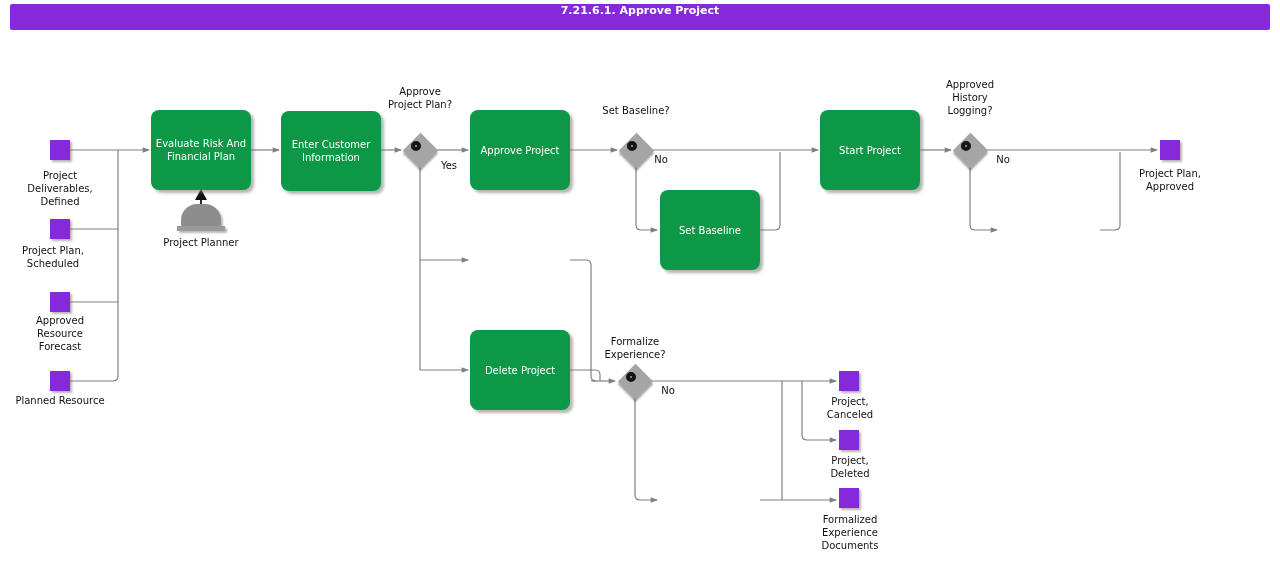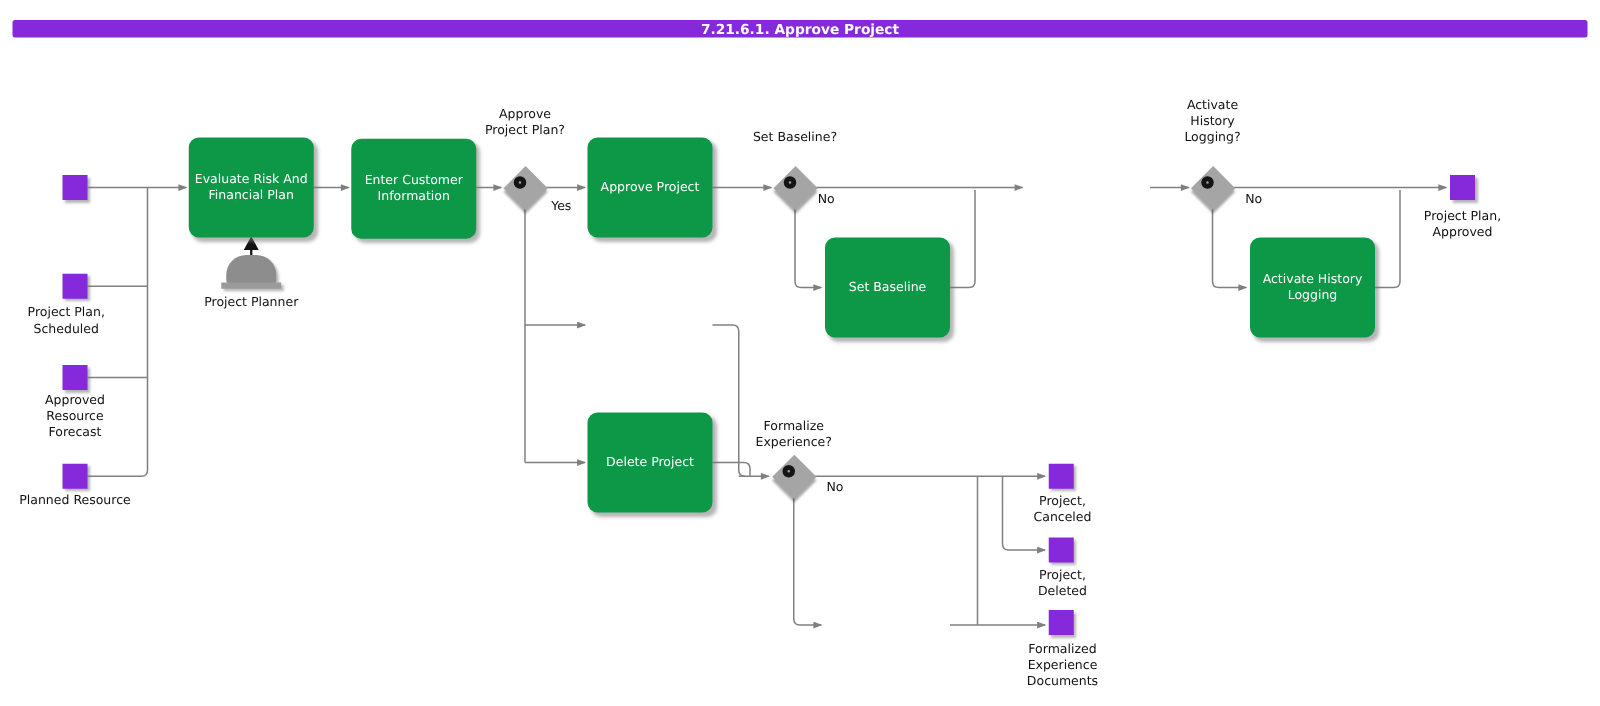--- a/index.html
+++ b/index.html
@@ -2,23 +2,23 @@
 <html style="--purple: #8629DB; --green: #0D9848; --line: #808080; --gateway: #A5A5A5; --ink: #111111;"><head>
 <meta charset="utf-8">
 <style>
   :root{
     --purple:#8629DB; --green:#0D9848; --line:#808080; --gateway:#A5A5A5; --ink:#111111;
   }
   *{box-sizing:border-box;}
   body{margin:0;background:#ffffff;font-family:"DejaVu Sans","Liberation Sans",sans-serif;}
   #canvas{position:relative;width:1280px;height:565px;background:#ffffff;overflow:hidden;}
   #titlebar{
-    position:absolute;left:10px;top:16px;width:1260px;height:14px;
+    position:absolute;left:10px;top:4px;width:1260px;height:26px;
     background:var(--purple);border-radius:2px;color:#ffffff;
-    font-size:11px;font-weight:bold;display:flex;align-items:flex-end;justify-content:center;
+    font-size:11px;font-weight:bold;display:flex;align-items:flex-start;justify-content:center;
   }
   #wires{position:absolute;left:0;top:0;width:1280px;height:565px;}
   .task{
     position:absolute;width:100px;height:80px;background:var(--green);
     border-radius:8px;color:#ffffff;font-size:10px;line-height:13px;text-align:center;
     display:flex;align-items:center;justify-content:center;padding:2px;
     box-shadow:3px 3px 3px rgba(120,120,120,0.55);
   }
   .artifact{
     position:absolute;width:20px;height:20px;background:var(--purple);
@@ -84,20 +84,21 @@
     <path d="M652,381 H836" marker-end="url(#arr)"></path>
     <path d="M802,381 V435 Q802,440 807,440 H836" marker-end="url(#arr)"></path>
     <path d="M635,398 V495 Q635,500 640,500 H657" marker-end="url(#arr)"></path>
     <path d="M760,500 H836" marker-end="url(#arr)"></path>
     <path d="M782,500 V381"></path>
     <path d="M201,227 V197" stroke="#111111" stroke-width="1.8"></path>
     <polygon points="195,200 207,200 201,189" fill="#111111" stroke="none"></polygon>
   </svg>
 
   <div class="artifact" style="left:50px;top:140px"></div>
+  <div class="lbl" style="left:15px;top:169px;width:90px">Project Deliverables, Defined</div>
   <div class="artifact" style="left:50px;top:219px"></div>
   <div class="lbl" style="left:8px;top:244px;width:90px">Project Plan, Scheduled</div>
   <div class="artifact" style="left:50px;top:292px"></div>
   <div class="lbl" style="left:15px;top:314px;width:90px">Approved Resource Forecast</div>
   <div class="artifact" style="left:50px;top:371px"></div>
   <div class="lbl" style="left:15px;top:394px;width:90px">Planned Resource</div>
 
   <div class="task" style="left:281px;top:111px">
       <span>Enter Customer Information</span>
     </div>
@@ -106,43 +107,43 @@
     </div>
   <div class="task" style="left:470px;top:110px">
       <span>Approve Project</span>
     </div>
   <div class="task" style="left:470px;top:330px">
       <span>Delete Project</span>
     </div>
   <div class="task" style="left:660px;top:190px">
       <span>Set Baseline</span>
     </div>
-  <div class="task" style="left:1000px;top:190px">
-      <span>Activate History Logging</span>
+  <div class="task" style="left:820px;top:110px">
+      <span>Start Project</span>
     </div>
 
   <div class="gateway" style="left:402px;top:132px">
     <div class="dia"></div>
     <div class="ring"></div>
   </div>
   <div class="lbl" style="left:388px;top:85px;width:64px">Approve Project Plan?</div>
   <div class="lbl" style="left:432px;top:159px;width:34px">Yes</div>
 
   <div class="gateway" style="left:618px;top:132px">
     <div class="dia"></div>
     <div class="ring"></div>
   </div>
   <div class="lbl" style="left:601px;top:104px;width:70px">Set Baseline?</div>
   <div class="lbl" style="left:646px;top:153px;width:30px">No</div>
 
   <div class="gateway" style="left:952px;top:132px">
     <div class="dia"></div>
     <div class="ring"></div>
   </div>
-  <div class="lbl" style="left:935px;top:78px;width:70px">Activate History Logging?</div>
+  <div class="lbl" style="left:935px;top:78px;width:70px">Approved History Logging?</div>
   <div class="lbl" style="left:988px;top:153px;width:30px">No</div>
 
   <div class="gateway" style="left:617px;top:363px">
     <div class="dia"></div>
     <div class="ring"></div>
   </div>
   <div class="lbl" style="left:590px;top:335px;width:90px">Formalize Experience?</div>
   <div class="lbl" style="left:653px;top:384px;width:30px">No</div>
 
   <div class="actor-dome"></div>

